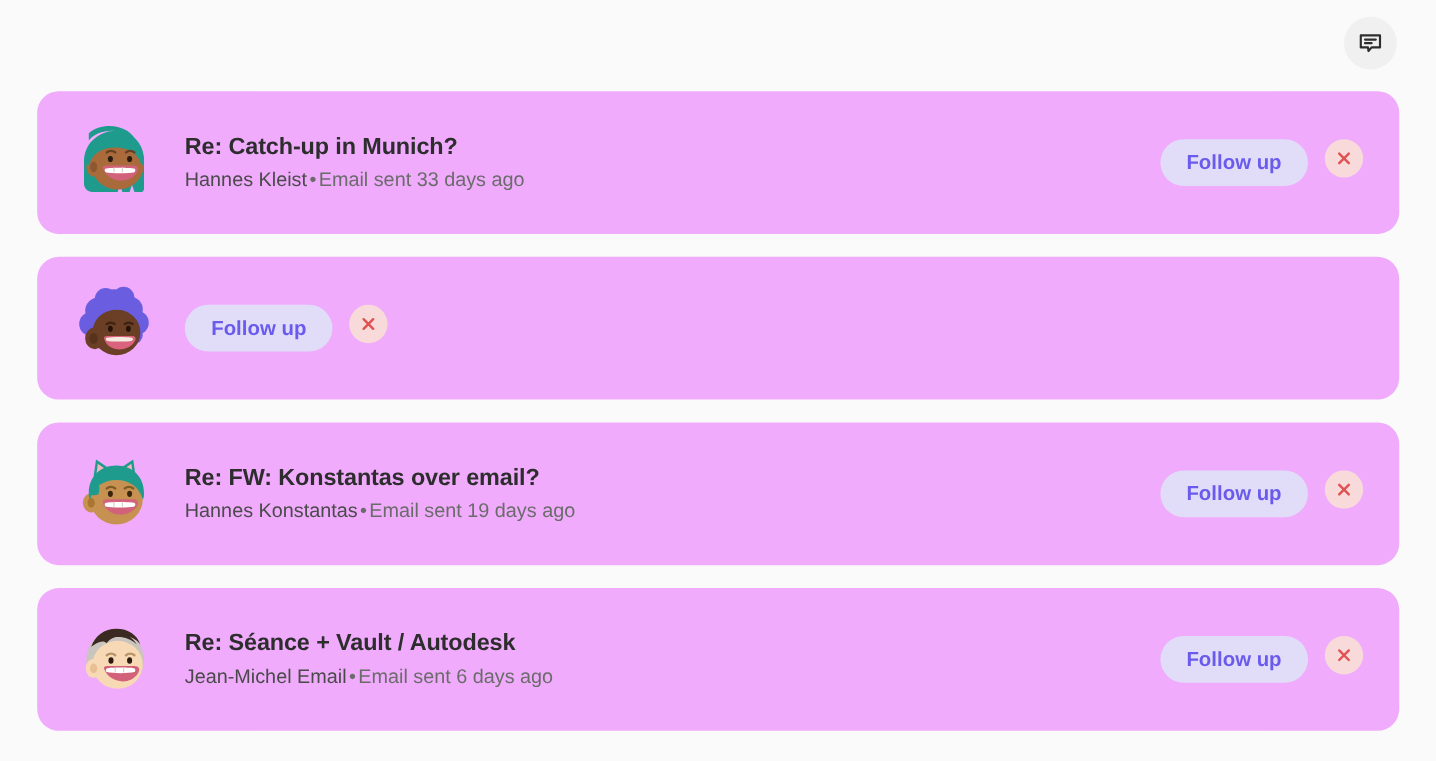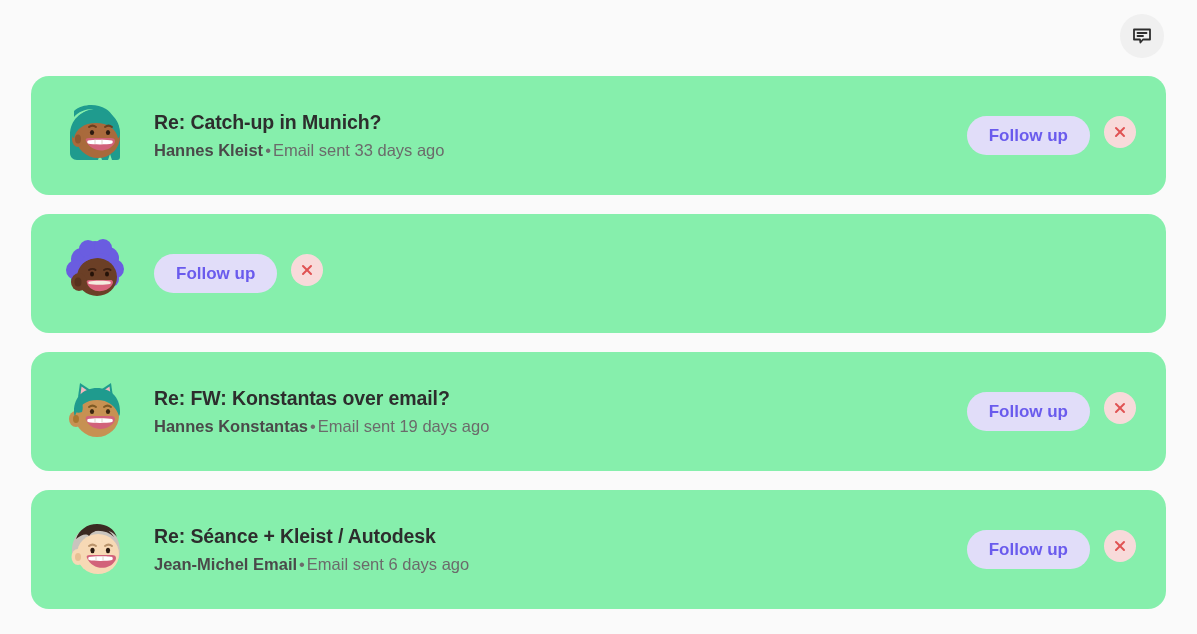--- a/index.html
+++ b/index.html
@@ -47,21 +47,21 @@
     top: 76px;
     left: 31px;
     width: 1135px;
     display: flex;
     flex-direction: column;
     gap: 19px;
   }
   .card {
     position: relative;
     height: 119px;
-    background: #86efac;
+    background: #f0abfc;
     border-radius: 18px;
     display: flex;
     align-items: center;
     box-sizing: border-box;
     padding: 0 18px 0 0;
     cursor: pointer;
   }
 
   
   .avatar {
@@ -93,21 +93,21 @@
     line-height: 1.1;
     white-space: nowrap;
   }
   .meta {
     font-size: 16.5px;
     color: #5e5e5e;
     line-height: 1.1;
     white-space: nowrap;
   }
   .meta .who {
-    font-weight: bold;
+    font-weight: normal;
     color: #4a4a4a;
   }
   .meta .sep {
     color: #6b6b6b;
     padding: 0 2px;
   }
   .meta .when {
     color: #6b6b6b;
     font-weight: normal;
   }
@@ -320,21 +320,21 @@
 
         <ellipse cx="34.5" cy="37.5" rx="2.1" ry="2.7" fill="#2b1a10"></ellipse>
         <ellipse cx="50" cy="37.5" rx="2.1" ry="2.7" fill="#2b1a10"></ellipse>
 
         <path d="M29 45c5 12 22 13 28 3 2-3 1-6-3-6H32c-3 0-4 1-3 3z" fill="#d2627a"></path>
         <path d="M31 44c4-1 20-1 23 0 1 .3 1 2.6 0 3.1-5 1.2-18 1.2-23 0-1-.5-1-2.8 0-3.1z" fill="#ffffff"></path>
         <path d="M38 43.2v4.2M45 43.2v4.2" stroke="#ddd2c6" stroke-width="1"></path>
       </svg>
     </div>
     <div class="card-text">
-      <div class="subject">Re: Séance + Kleist / Autodesk</div>
+      <div class="subject">Re: Séance + Vault / Autodesk</div>
       <div class="meta">
         <span class="who">Jean-Michel Email</span><span class="sep">•</span><span class="when">Email sent 6 days ago</span>
       </div>
     </div>
     <div class="actions">
       <button class="follow-up">Follow up</button>
       <button class="dismiss">
         <span>
           <svg width="16" height="16" viewBox="0 0 16 16" stroke="#e05252" stroke-width="2" stroke-linecap="round">
             <line x1="4" y1="4" x2="12" y2="12"></line>

